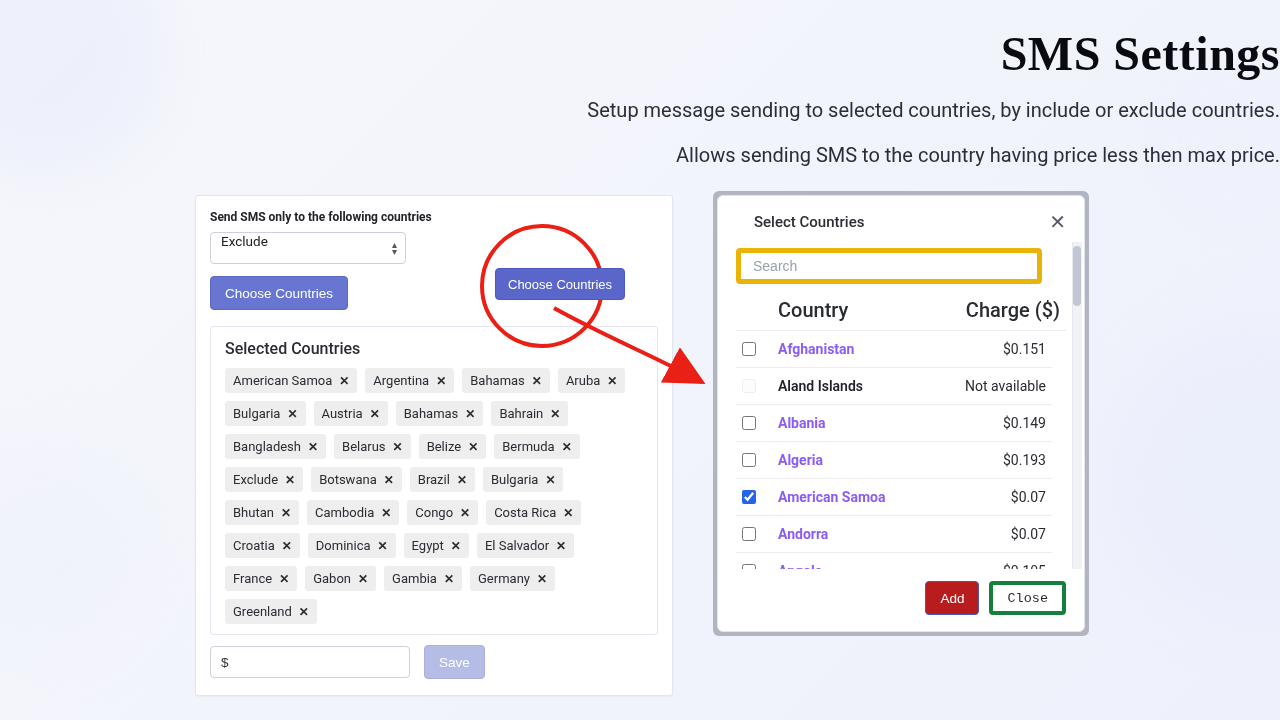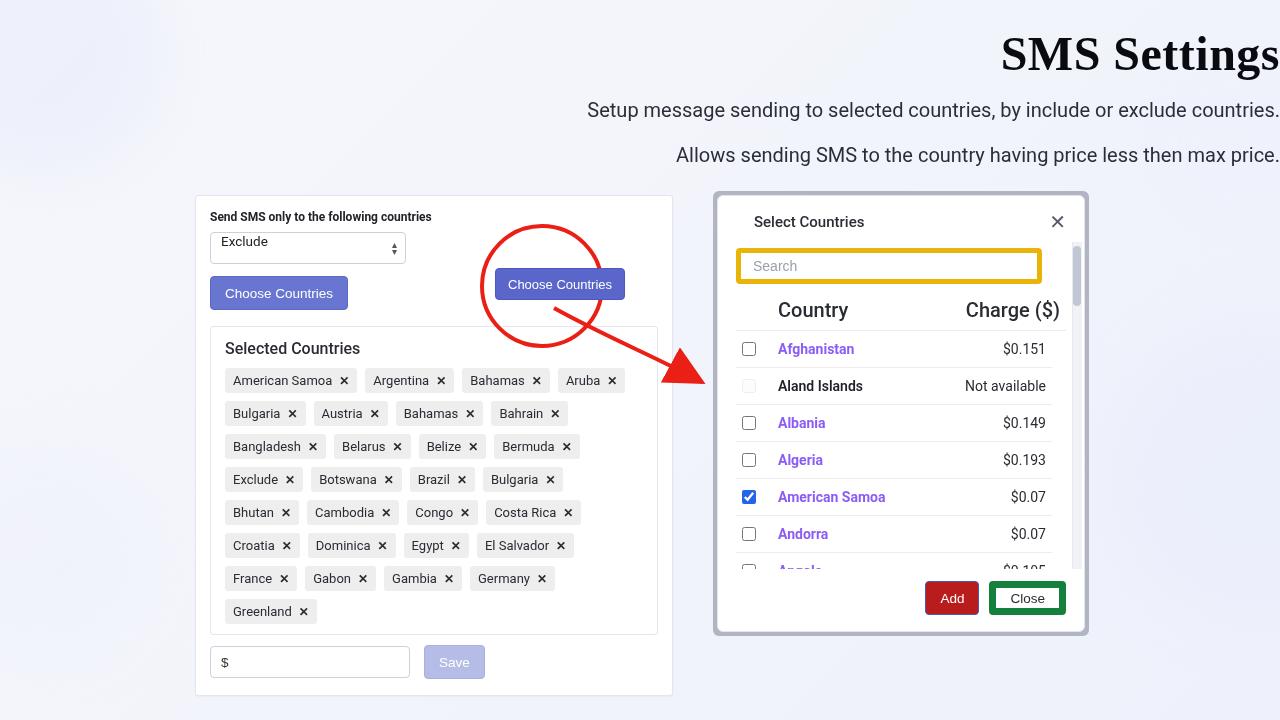--- a/index.html
+++ b/index.html
@@ -98,21 +98,21 @@
 
   input[type=checkbox].cb { width:14px; height:14px; accent-color:#2563eb; cursor:pointer; }
   input[type=checkbox].cb:disabled { opacity:.35; cursor:not-allowed; }
 
   .list-clip {
     height:238px; overflow:hidden; position:relative; margin-right:14px;
   }
   .modal-foot {
     display:flex; gap:10px; justify-content:flex-end; padding:12px 18px 16px 18px;
   }
-  .btn.white { background:#fff; color:#2a2c33; border:7px solid #15803d; }
+  .btn.white { background:#fff; color:#2a2c33; border:4px solid #15803d;font-family:Liberation Mono, monospace; }
 
   
   .anno-wrap {
     position:absolute; left:480px; top:224px; width:240px; height:200px; z-index:5; pointer-events:none;
   }
   .ring {
     position:absolute; left:0; top:0; width:124px; height:124px; border:4px solid #ea1f15; border-radius:50%;
   }
   .anno-btn {
     position:absolute; left:15px; top:44px; pointer-events:auto;

